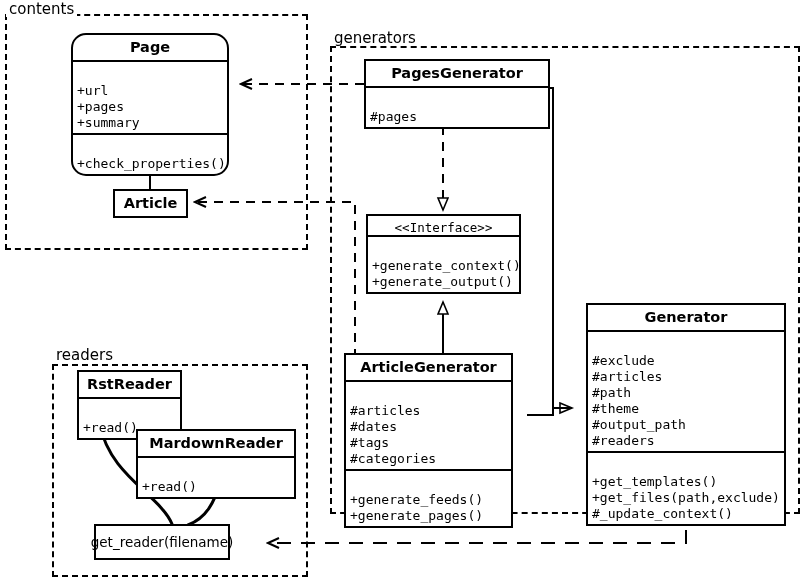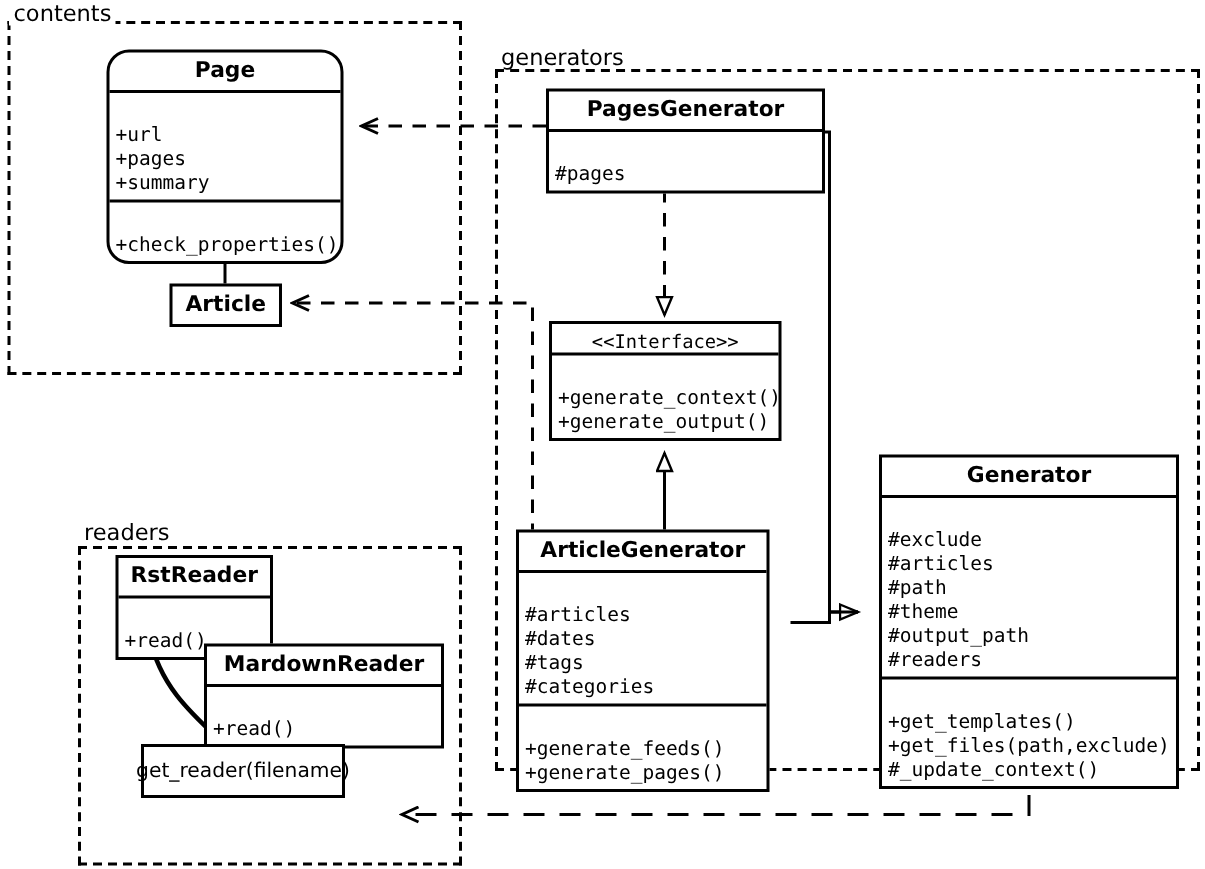--- a/index.html
+++ b/index.html
@@ -251,17 +251,17 @@
   </div>
 
   <div class="cls" style="left:136px; top:429px; width:160px;">
     <div class="cls-name">MardownReader</div>
     <div class="cls-sep"></div>
     <div class="cls-compartment">
       <div class="cls-member">+read()</div>
     </div>
   </div>
 
-  <div class="func-box" style="left:94px; top:496px; width:136px; height:36px;">
+  <div class="func-box" style="left:94px; top:524px; width:136px; height:36px;">
     <span class="func-label">get_reader(filename)</span>
   </div>
 
 </div>
 
 </body></html>

